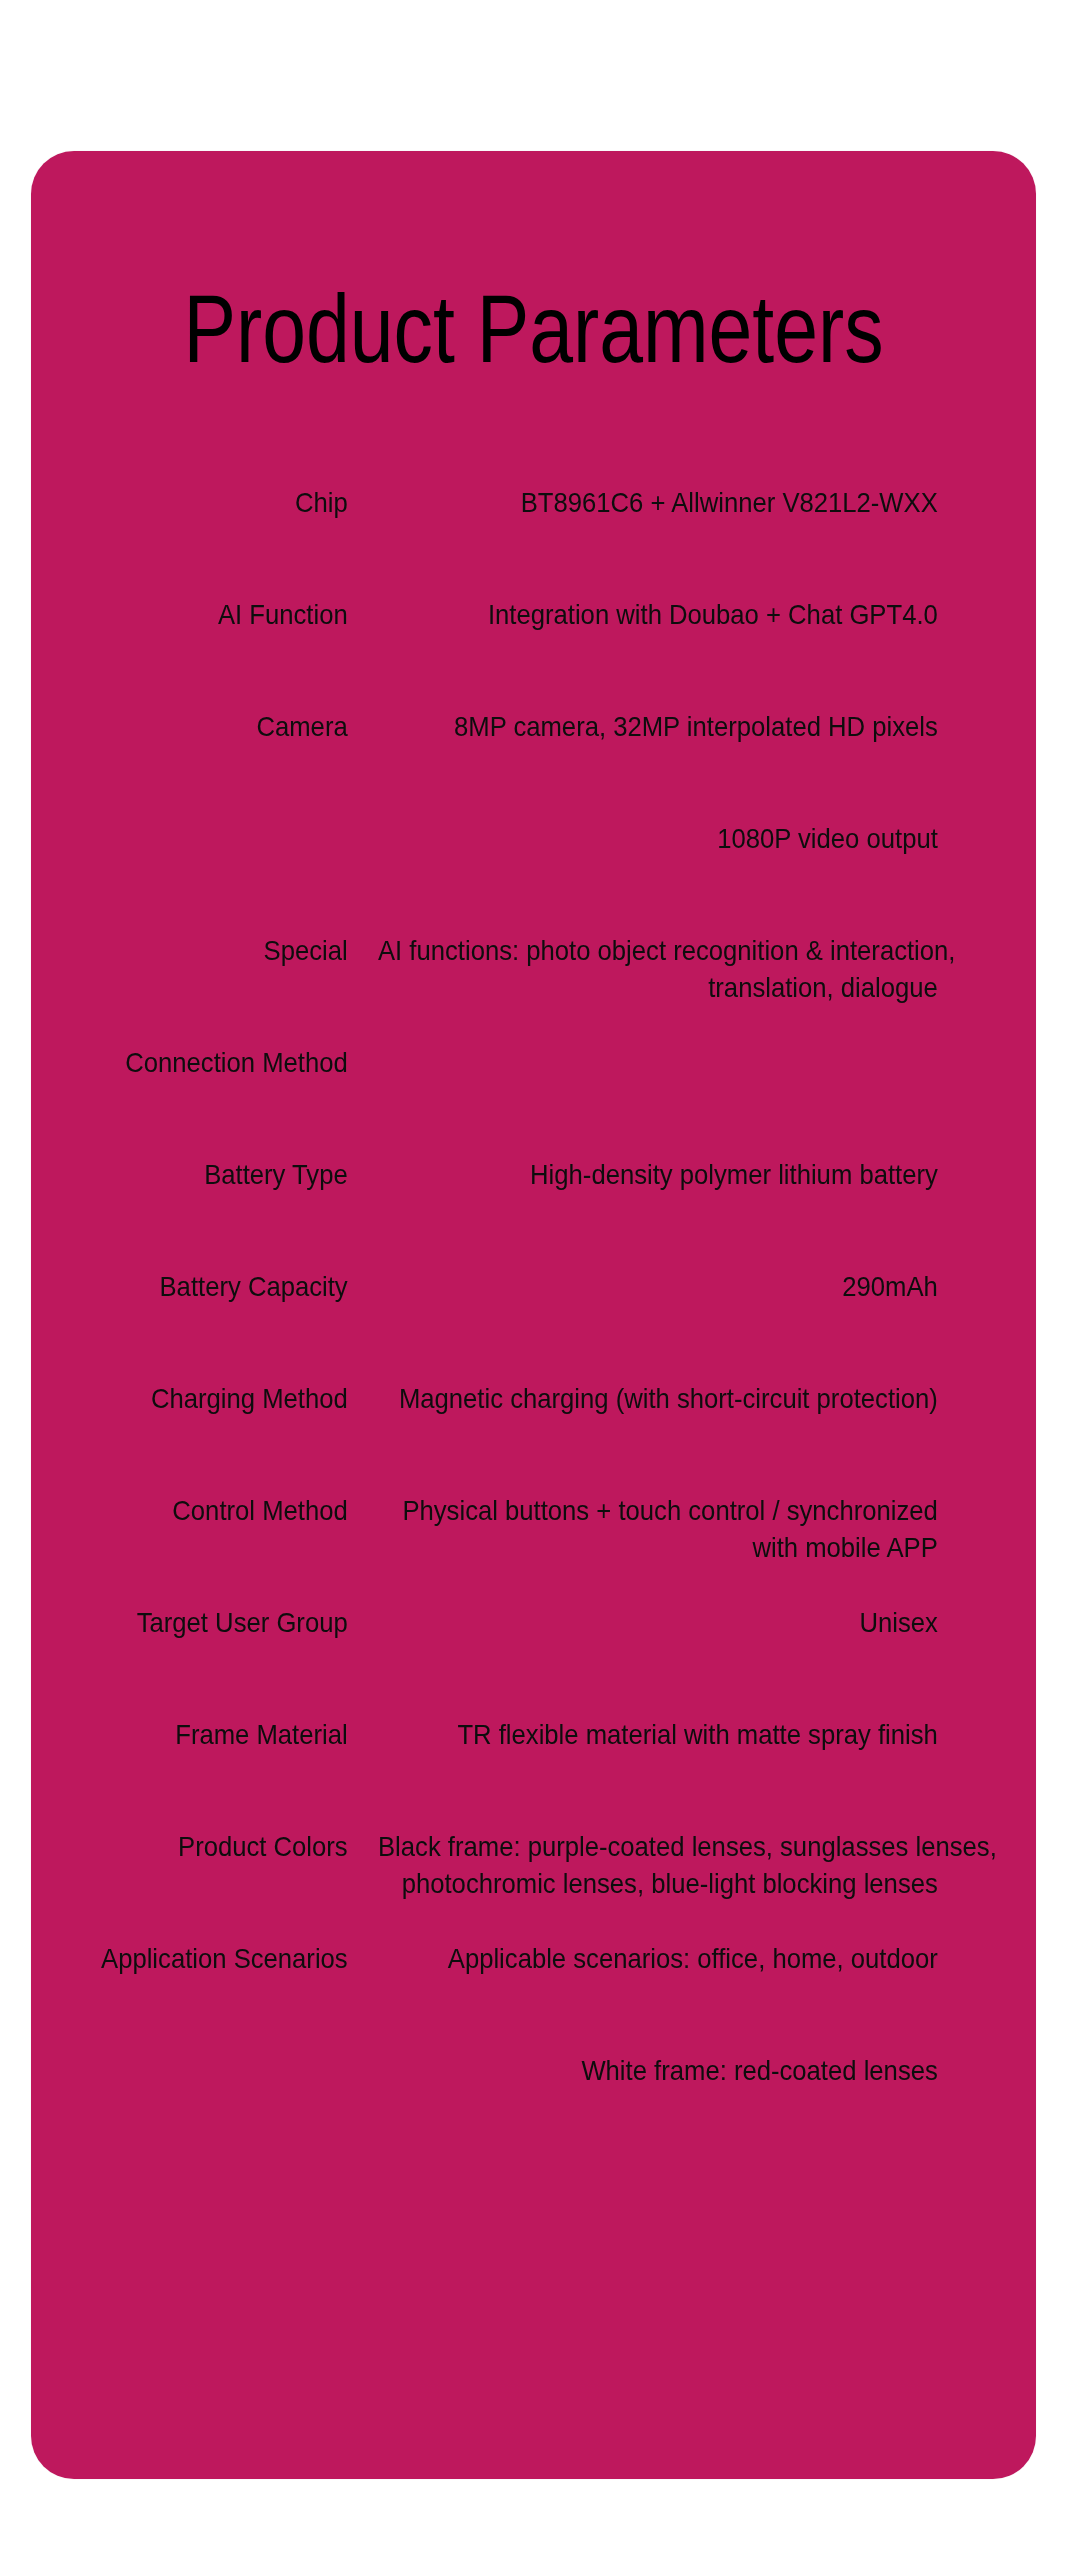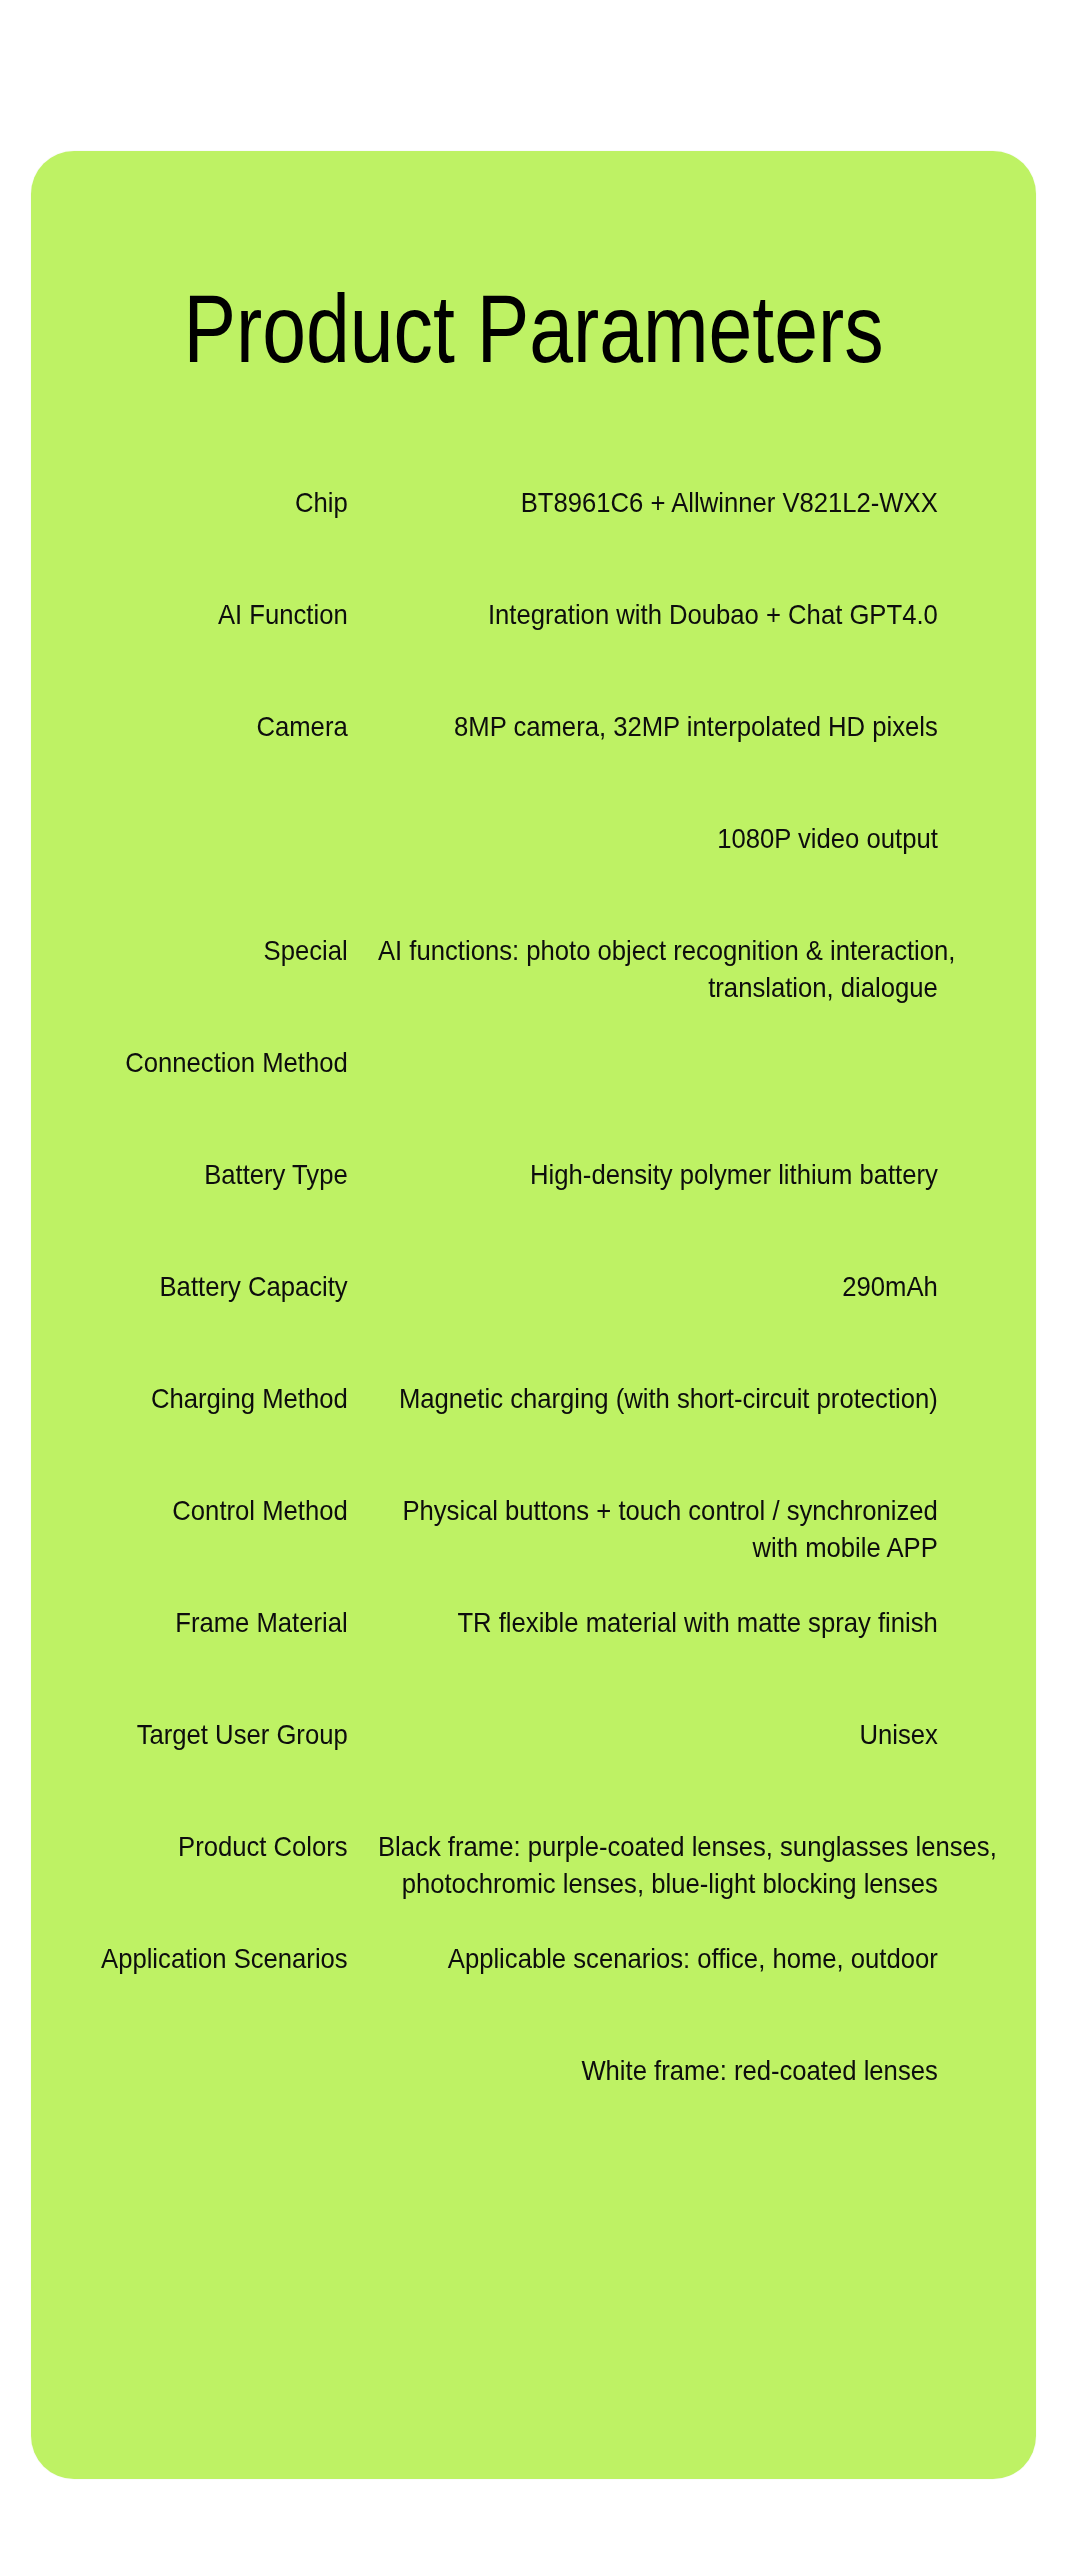--- a/index.html
+++ b/index.html
@@ -70,21 +70,21 @@
     line-height: 37px;
     color: #0d0d0d;
     white-space: nowrap;
     transform: scaleX(0.9);
     transform-origin: 0 0;
   }
 </style>
 </head>
 <body style="background: rgb(255, 255, 255);">
 
-<div class="card" style="background: #bef264; text-decoration: underline;">
+<div class="card" style="background: #be185d; text-decoration: underline;">
   <h1 class="title">Product Parameters</h1>
   <div class="rows" id="spec-rows">
       <div class="row">
         <div class="spec-label" style="color: rgb(13, 13, 13);">Chip</div>
         <div class="spec-value">
           <div class="value-line" style="color: rgb(13, 13, 13);">BT8961C6 + Allwinner V821L2-WXX</div>
         </div>
       </div>
       <div class="row">
         <div class="spec-label" style="color: rgb(13, 13, 13);">AI Function</div>
@@ -133,29 +133,29 @@
         </div>
       </div>
       <div class="row">
         <div class="spec-label" style="color: rgb(13, 13, 13);">Control Method</div>
         <div class="spec-value">
           <div class="value-line" style="color: rgb(13, 13, 13);">Physical buttons + touch control / synchronized</div>
           <div class="value-line" style="color: rgb(13, 13, 13);">with mobile APP</div>
         </div>
       </div>
       <div class="row">
+        <div class="spec-label" style="color: rgb(13, 13, 13);">Target User Group</div>
+        <div class="spec-value">
+          <div class="value-line" style="color: rgb(13, 13, 13);">Unisex</div>
+        </div>
+      </div>
+      <div class="row">
         <div class="spec-label" style="color: rgb(13, 13, 13);">Frame Material</div>
         <div class="spec-value">
           <div class="value-line" style="color: rgb(13, 13, 13);">TR flexible material with matte spray finish</div>
-        </div>
-      </div>
-      <div class="row">
-        <div class="spec-label" style="color: rgb(13, 13, 13);">Target User Group</div>
-        <div class="spec-value">
-          <div class="value-line" style="color: rgb(13, 13, 13);">Unisex</div>
         </div>
       </div>
       <div class="row">
         <div class="spec-label" style="color: rgb(13, 13, 13);">Product Colors</div>
         <div class="spec-value">
           <div class="value-line" style="color: rgb(13, 13, 13);">Black frame: purple-coated lenses, sunglasses lenses,</div>
           <div class="value-line" style="color: rgb(13, 13, 13);">photochromic lenses, blue-light blocking lenses</div>
         </div>
       </div>
       <div class="row">

